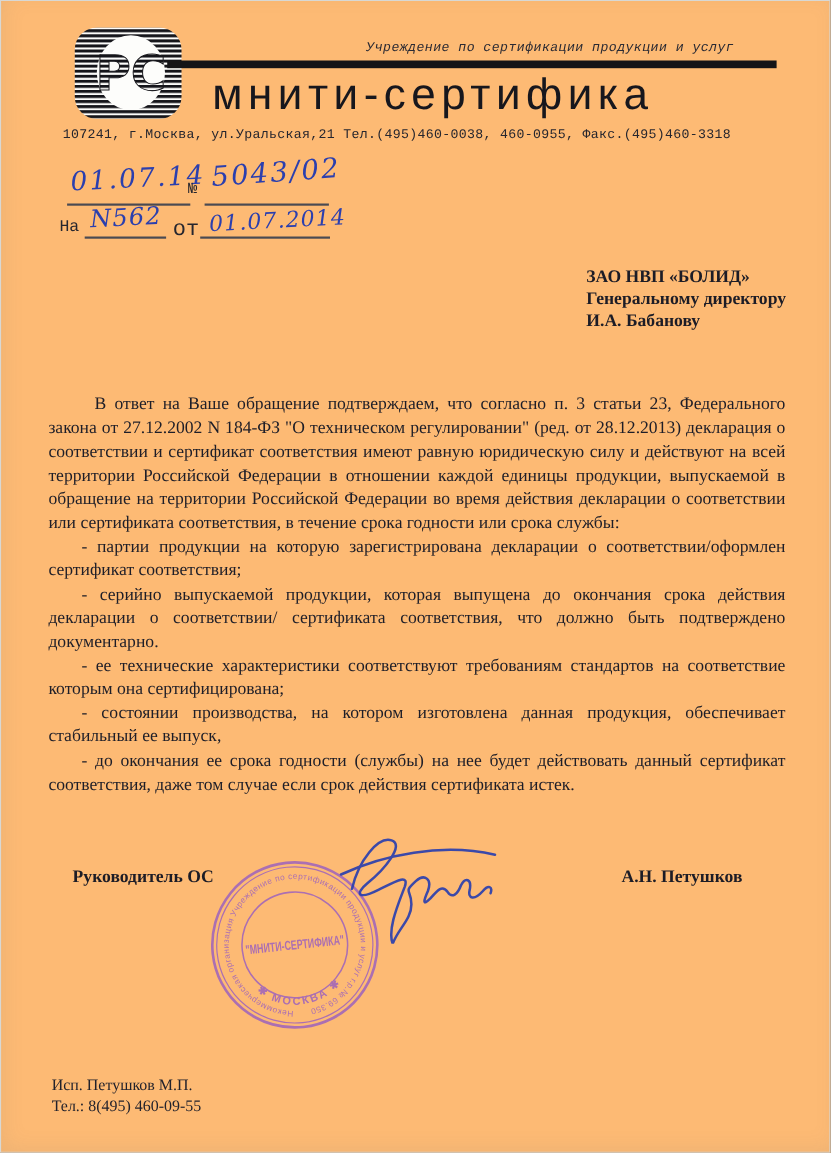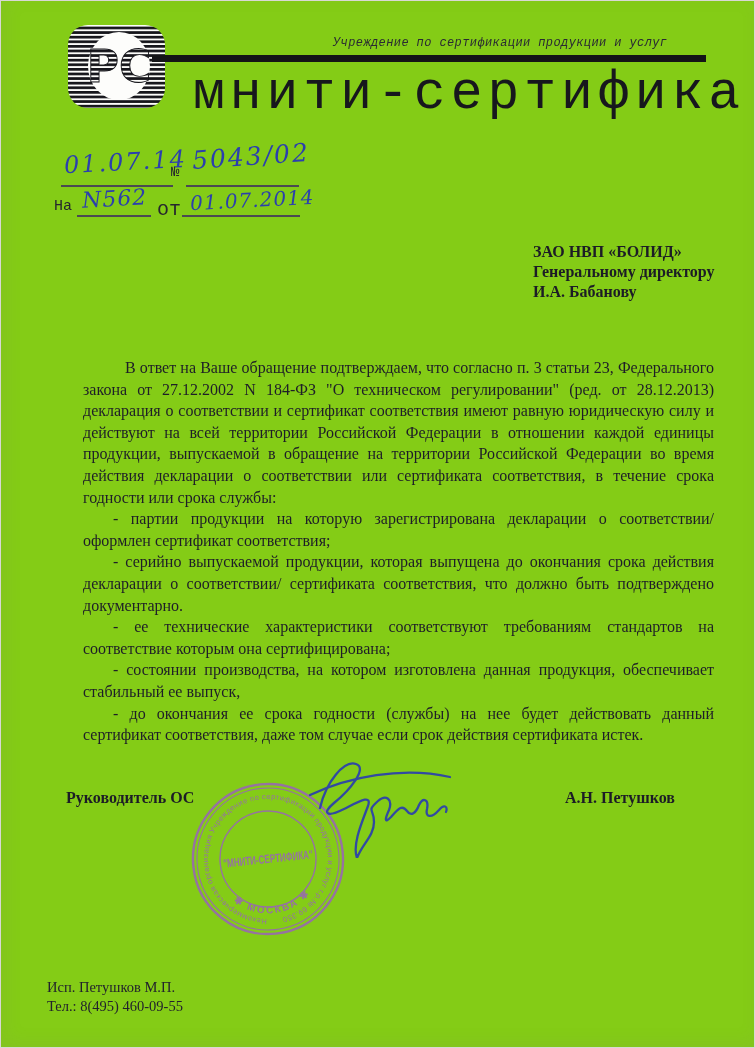--- a/index.html
+++ b/index.html
@@ -1,42 +1,42 @@
 <!DOCTYPE html>
 <html><head>
 <meta charset="utf-8">
 <style>
   * { margin:0; padding:0; box-sizing:border-box; }
   html,body { background:#888; }
   .page {
     position:relative;
     width:755px; height:1048px;
     margin:0 auto;
-    background:#84cc16;
+    background:#fdba74;
     box-shadow: inset 0 0 0 1px #d8d8d4, inset 4px -4px 18px rgba(120,120,115,.12);
     overflow:hidden;
     font-family:"Liberation Serif", serif;
     color:#20202a;
   }
   
   .logo { position:absolute; left:66px; top:22px; }
   .tagline {
     position:absolute; left:297px; top:36px;
     font-family:"Liberation Mono", monospace;
     font-style:italic; font-size:12px; letter-spacing:.4px;
     color:#2a2a33; white-space:nowrap;margin-left:36px;
   }
   .header-bar {
     position:absolute; left:152px; top:55px; width:554px; height:7px;
     background:#141417;
   }
   .org-title {
     position:absolute; left:193px; top:64px;
-    font-family:Liberation Mono, monospace;
-    font-size:53px; font-weight:400; letter-spacing:5px;
+    font-family:Liberation Sans, sans-serif;
+    font-size:40px; font-weight:400; letter-spacing:5px;
     color:#17171d; white-space:nowrap;
   }
   .contact-line {
     position:absolute; left:57px; top:115px;
     font-family:"Liberation Mono", monospace;
     font-size:12px; letter-spacing:.3px; color:#26262e; white-space:nowrap;
   }
   
   .hand {
     font-family:"DejaVu Serif", serif; font-style:italic;
@@ -57,21 +57,21 @@
   
   .addressee {
     position:absolute; left:533px; top:242px;
     font-size:16px; font-weight:bold; line-height:20px; color:#1c1c26;
   }
   
   .body-text {
     position:absolute; left:44px; top:357px; width:670px;
     font-size:16px; line-height:21.6px; text-align:justify; color:#1e1e28;
   }
-  .body-text p { text-indent:42px;margin-left:39px; }
+  .body-text p { text-indent:42px; }
   .body-text p.item { text-indent:30px; }
   
   .sig-role { position:absolute; left:66px;  top:789px; font-size:16px; font-weight:bold; color:#1c1c26;}
   .sig-name { position:absolute; left:565px; top:789px; font-size:16px; font-weight:bold; color:#1c1c26;}
   .stamp  { position:absolute; left:188px; top:779px; opacity:.82; }
   .autograph { position:absolute; left:296px; top:748px; }
   
   .footer {
     position:absolute; left:47px; top:978px;
     font-size:14.5px; line-height:19px; color:#22222c;
@@ -92,20 +92,21 @@
       </defs>
       <rect x="2" y="3" width="97" height="83" rx="20" ry="20" fill="url(#stripes)"></rect>
       <ellipse cx="53" cy="44" rx="31" ry="34" fill="#fdfdfb"></ellipse>
       <text x="53" y="60" text-anchor="middle" font-family="DejaVu Sans, sans-serif" font-weight="bold" font-size="44" fill="url(#stripes)" stroke="#15151a" stroke-width="0.9">РС</text>
     </svg>
   </div>
 
   <div class="tagline">Учреждение по сертификации продукции и услуг</div>
   <div class="header-bar"></div>
   <div class="org-title">мнити-сертифика</div>
+  <div class="contact-line">107241, г.Москва, ул.Уральская,21   Тел.(495)460-0038, 460-0955, Факс.(495)460-3318</div>
 
   <div class="hand ref-date">01.07.14</div>
   <div class="ref-no-label">№</div>
   <div class="hand ref-number">5043/02</div>
   <div class="uline u1"></div>
   <div class="uline u2"></div>
 
   <div class="na-label">На</div>
   <div class="hand ref-in-number">N562</div>
   <div class="ot-label">от</div>

